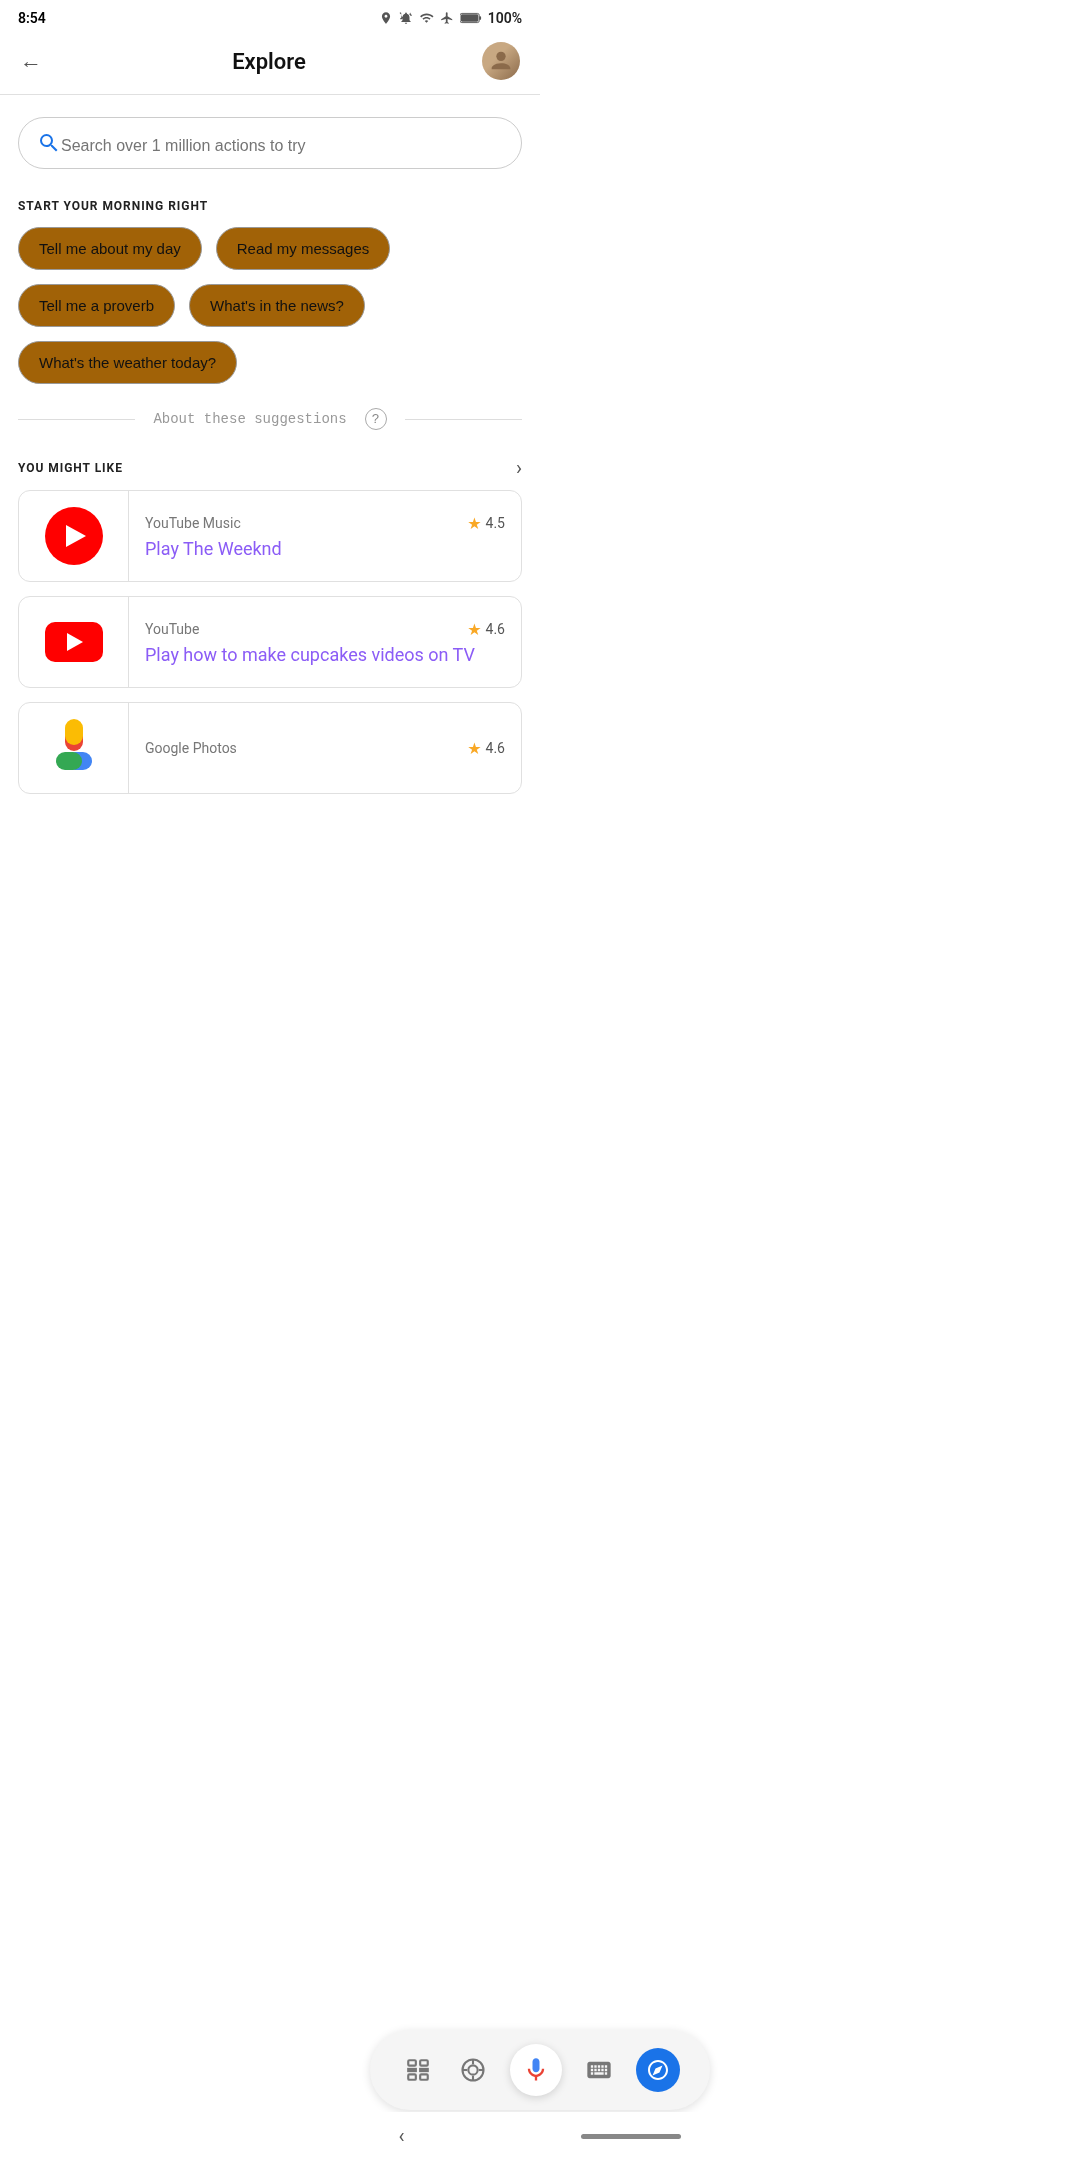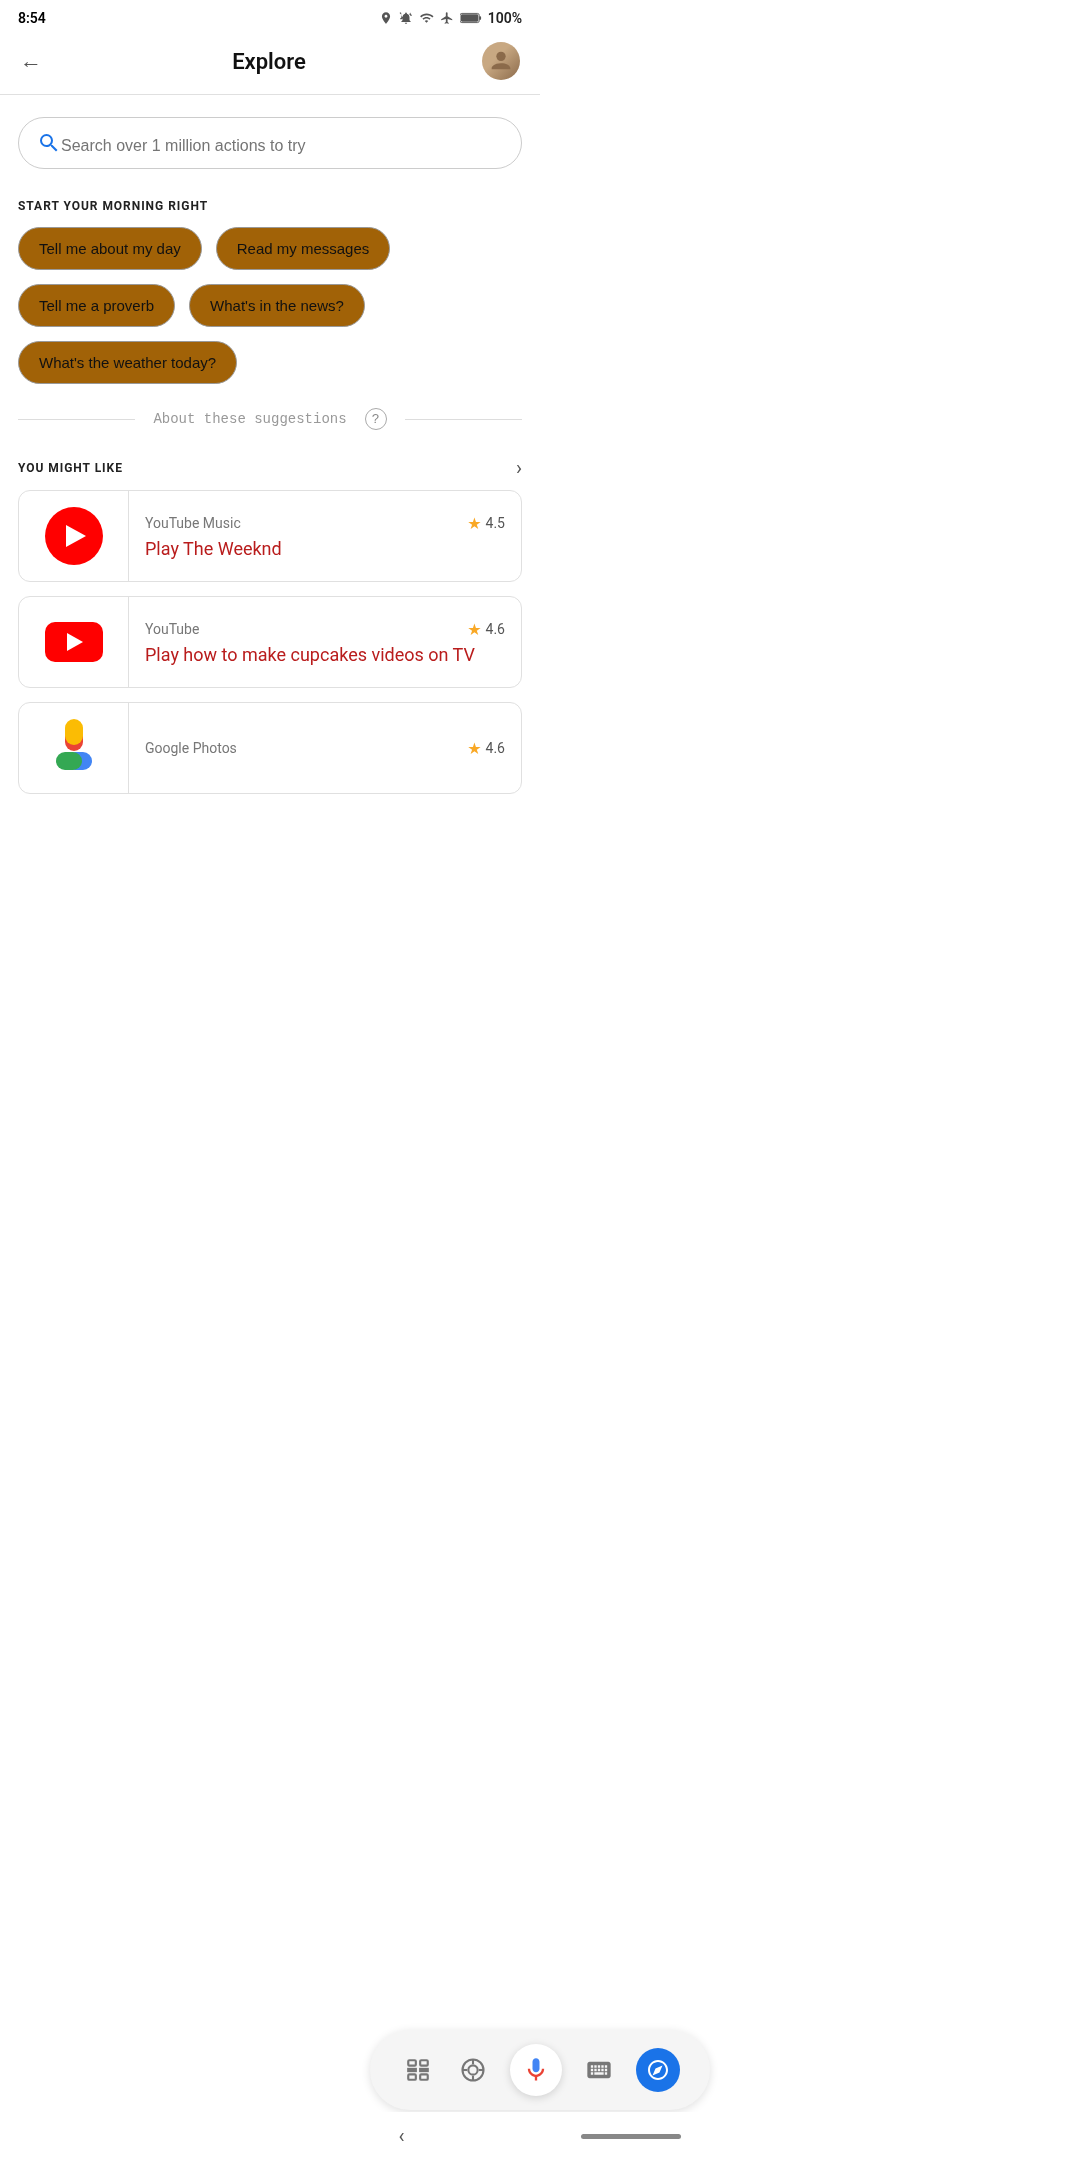--- a/index.html
+++ b/index.html
@@ -198,21 +198,21 @@
       display: flex;
       align-items: center;
       gap: 4px;
       font-size: 14px;
       color: #555;
     }
     .star-icon { color: #f9a825; font-size: 16px; }
     .card-action {
       font-size: 18px;
       font-weight: 400;
-      color: #b91c1c;
+      color: #8b5cf6;
     }
 
     
     .yt-music-icon {
       width: 58px;
       height: 58px;
       border-radius: 50%;
       background: #ff0000;
       display: flex;
       align-items: center;

